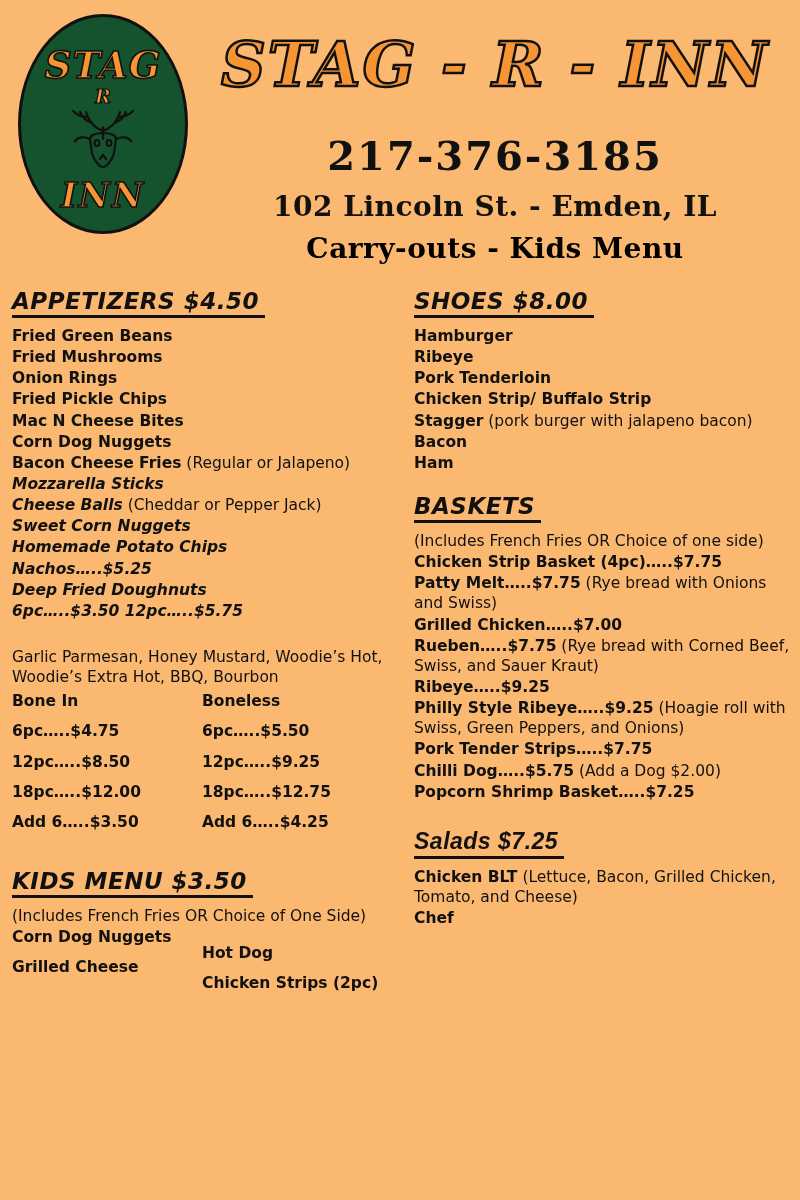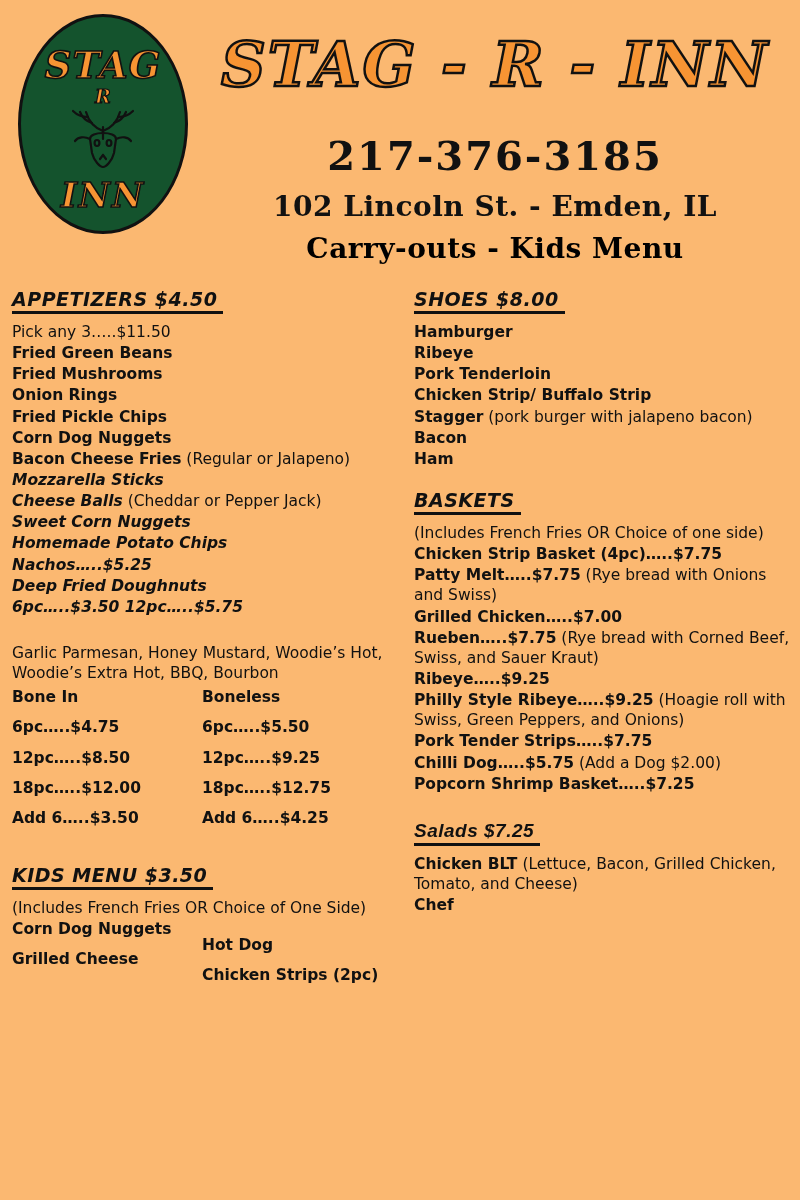--- a/index.html
+++ b/index.html
@@ -129,21 +129,21 @@
   .col { }
   .col-left { width: 400px; padding-left: 12px; padding-right: 8px; }
   .col-right { width: 400px; padding-left: 14px; padding-right: 10px; }
 
   .section { margin-bottom: 4px; }
   .sec-head {
     display: inline-block;
     font-family: "DejaVu Sans", sans-serif;
     font-weight: bold;
     font-style: italic;
-    font-size: 19px;
+    font-size: 23px;
     letter-spacing: 0.5px;
     border-bottom: 3px solid #111;
     padding-bottom: 1px;
     padding-right: 6px;
     margin-bottom: 8px;
     color: #111;
   }
   .sec-head.serifish {
     font-family: Liberation Sans, sans-serif;
     font-style: italic;
@@ -211,25 +211,25 @@
     <div class="carryouts">Carry-outs - Kids Menu</div>
   </div>
 
   <div class="columns">
 
     <div class="col col-left">
 
       <div class="section">
         <div class="sec-head">APPETIZERS $4.50</div>
 
-        <div class="line n"><span>Pick any 3…..$11.50</span></div>
         <div class="line"><span class="b">Fried Green Beans</span></div>
         <div class="line"><span class="b">Fried Mushrooms</span></div>
         <div class="line"><span class="b">Onion Rings</span></div>
         <div class="line"><span class="b">Fried Pickle Chips</span></div>
+        <div class="line"><span class="b">Mac N Cheese Bites</span></div>
         <div class="line"><span class="b">Corn Dog Nuggets</span></div>
         <div class="line"><span class="b">Bacon Cheese Fries</span><span class="n"> (Regular or Jalapeno)</span></div>
         <div class="line"><span class="bi">Mozzarella Sticks</span></div>
         <div class="line"><span class="bi">Cheese Balls</span><span class="n"> (Cheddar or Pepper Jack)</span></div>
         <div class="line"><span class="bi">Sweet Corn Nuggets</span></div>
         <div class="line"><span class="bi">Homemade Potato Chips</span></div>
         <div class="line"><span class="bi">Nachos…..$5.25</span></div>
         <div class="line"><span class="bi">Deep Fried Doughnuts</span></div>
         <div class="line"><span class="bi">6pc…..$3.50 12pc…..$5.75</span></div>
       </div>

